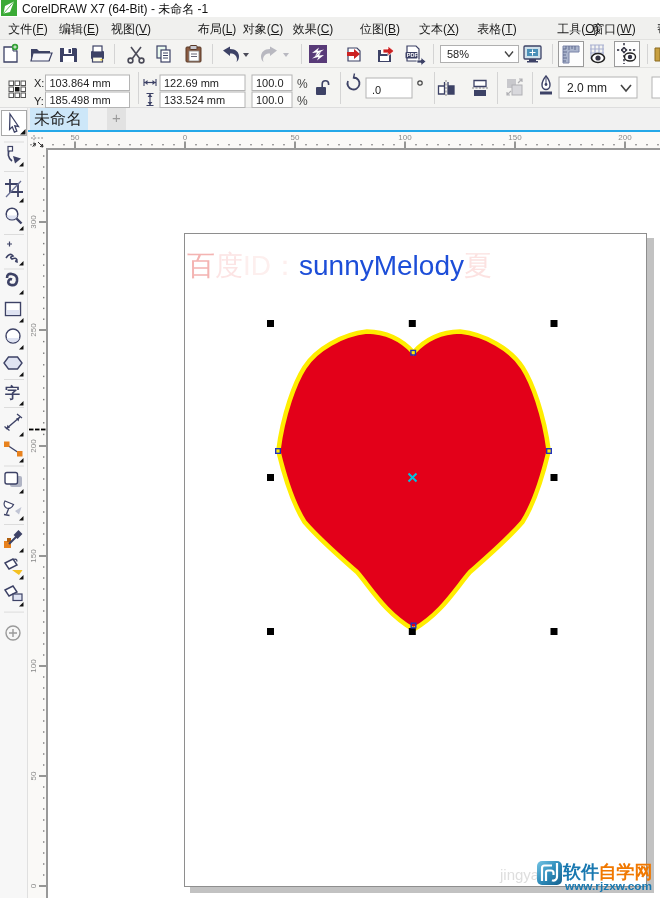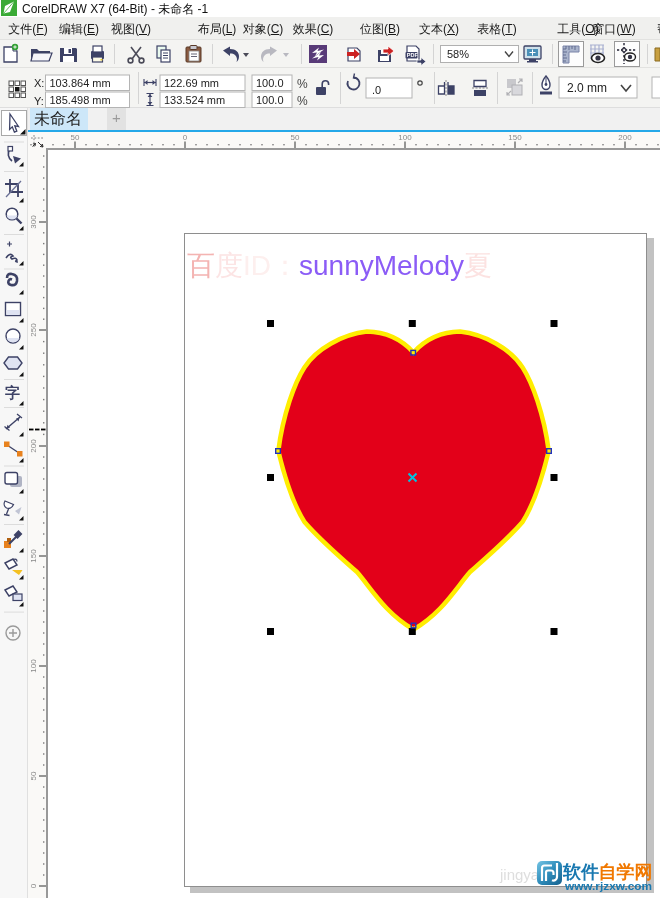--- a/index.html
+++ b/index.html
@@ -505,21 +505,21 @@
       <rect x="13" y="486" width="9" height="6.5" fill="#dfe3f2" stroke="#3d4266" stroke-width="1.2"></rect>
       <path d="M19 498.5 l4.5 0 l0 -4.5 z" fill="#111"></path>
       <rect x="4" y="503.6" width="20" height="1" fill="#dcdcdc"></rect>
       <circle cx="13" cy="525" r="7" fill="none" stroke="#9a9a9a" stroke-width="1.4"></circle>
       <path d="M13 521 v8 M9 525 h8" stroke="#9a9a9a" stroke-width="1.4"></path>
     </svg>
   <div id="canvas" class="abs">
     <div id="page"></div>
     <div id="pageshR"></div>
     <div id="pageshB"></div>
-    <div id="wmark" class="abs" style="left:139px;top:97px;font-size:28px;color:#fdefee;white-space:nowrap;"><span style="color:#f4b4b2">百</span><span style="color:#fce4e4">度</span>ID：<span style="color:#8b5cf6">sunnyMelody</span><span style="color:#fce2e1">夏</span></div>
+    <div id="wmark" class="abs" style="left:139px;top:97px;font-size:28px;color:#fdefee;white-space:nowrap;"><span style="color:#f4b4b2">百</span><span style="color:#fce4e4">度</span>ID：<span style="color:#1d4ed8">sunnyMelody</span><span style="color:#fce2e1">夏</span></div>
     <div class="abs" style="left:452px;top:716px;font-size:15px;color:#dedede;">jingyan</div>
     <svg class="abs" style="left:0;top:0" width="612" height="748" viewBox="0 0 612 748">
       <g transform="translate(-48,-150)">
         <path d="M 413.5 352.5
           C 403 341 388 332 367 331.6
           C 342 334.5 316 349 304.4 367.5
           C 295 382 283 414 278.3 451
           C 286 483 295 507 304.5 522
           C 320 540 341 558 357 572
           C 371 588 385 613 413.5 629.5

